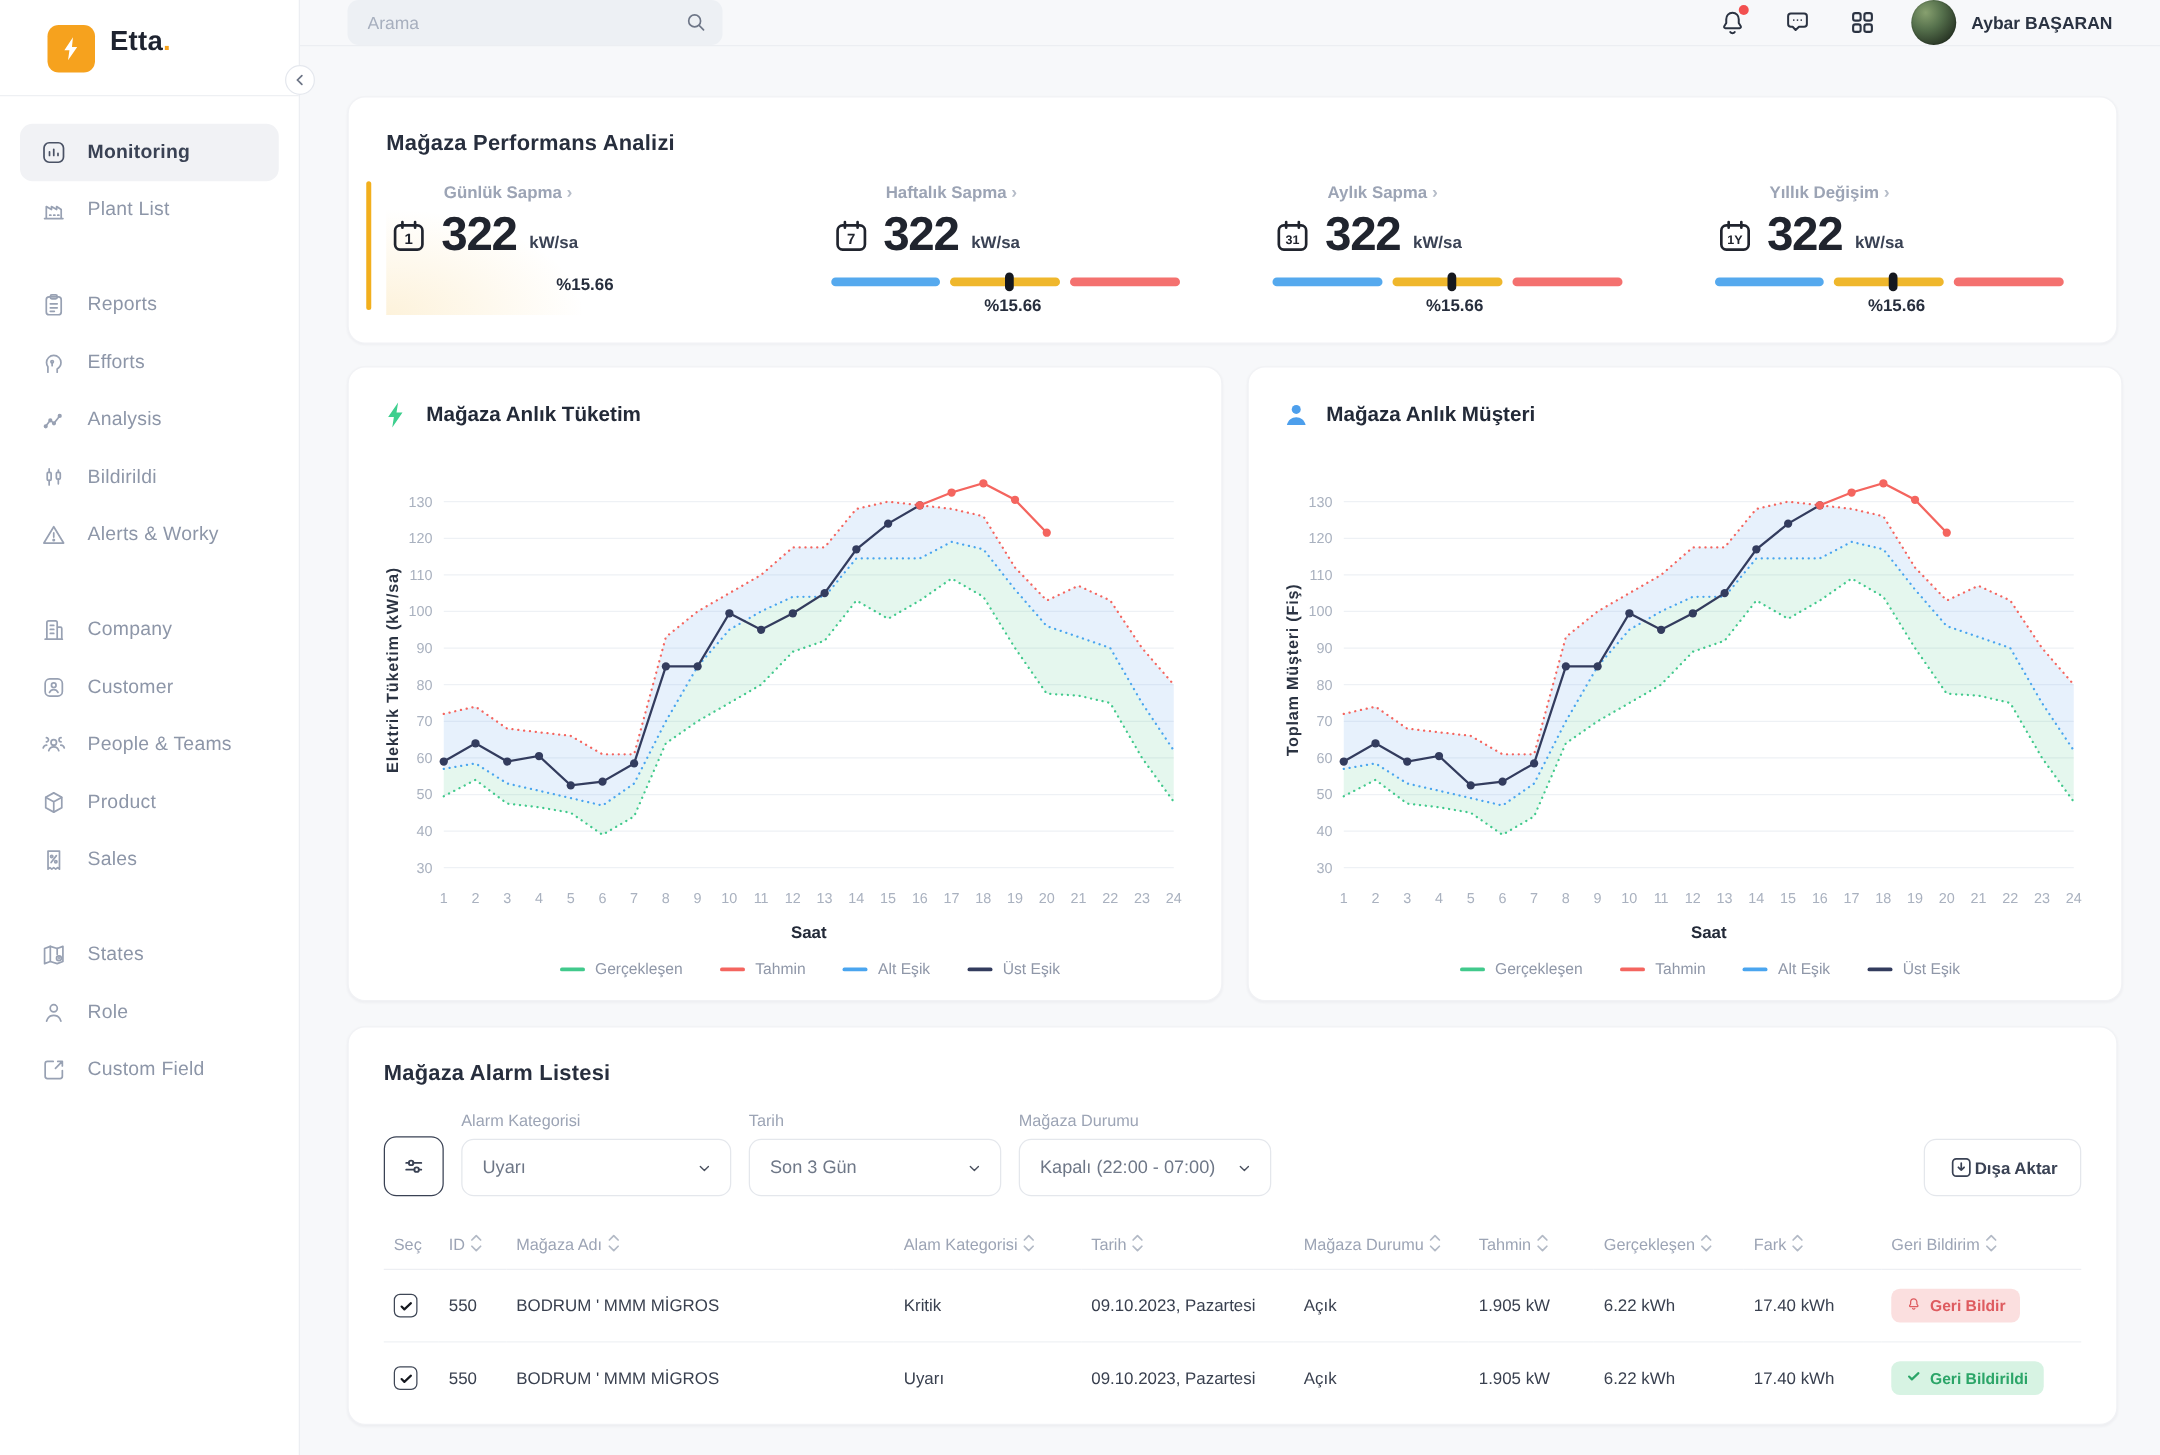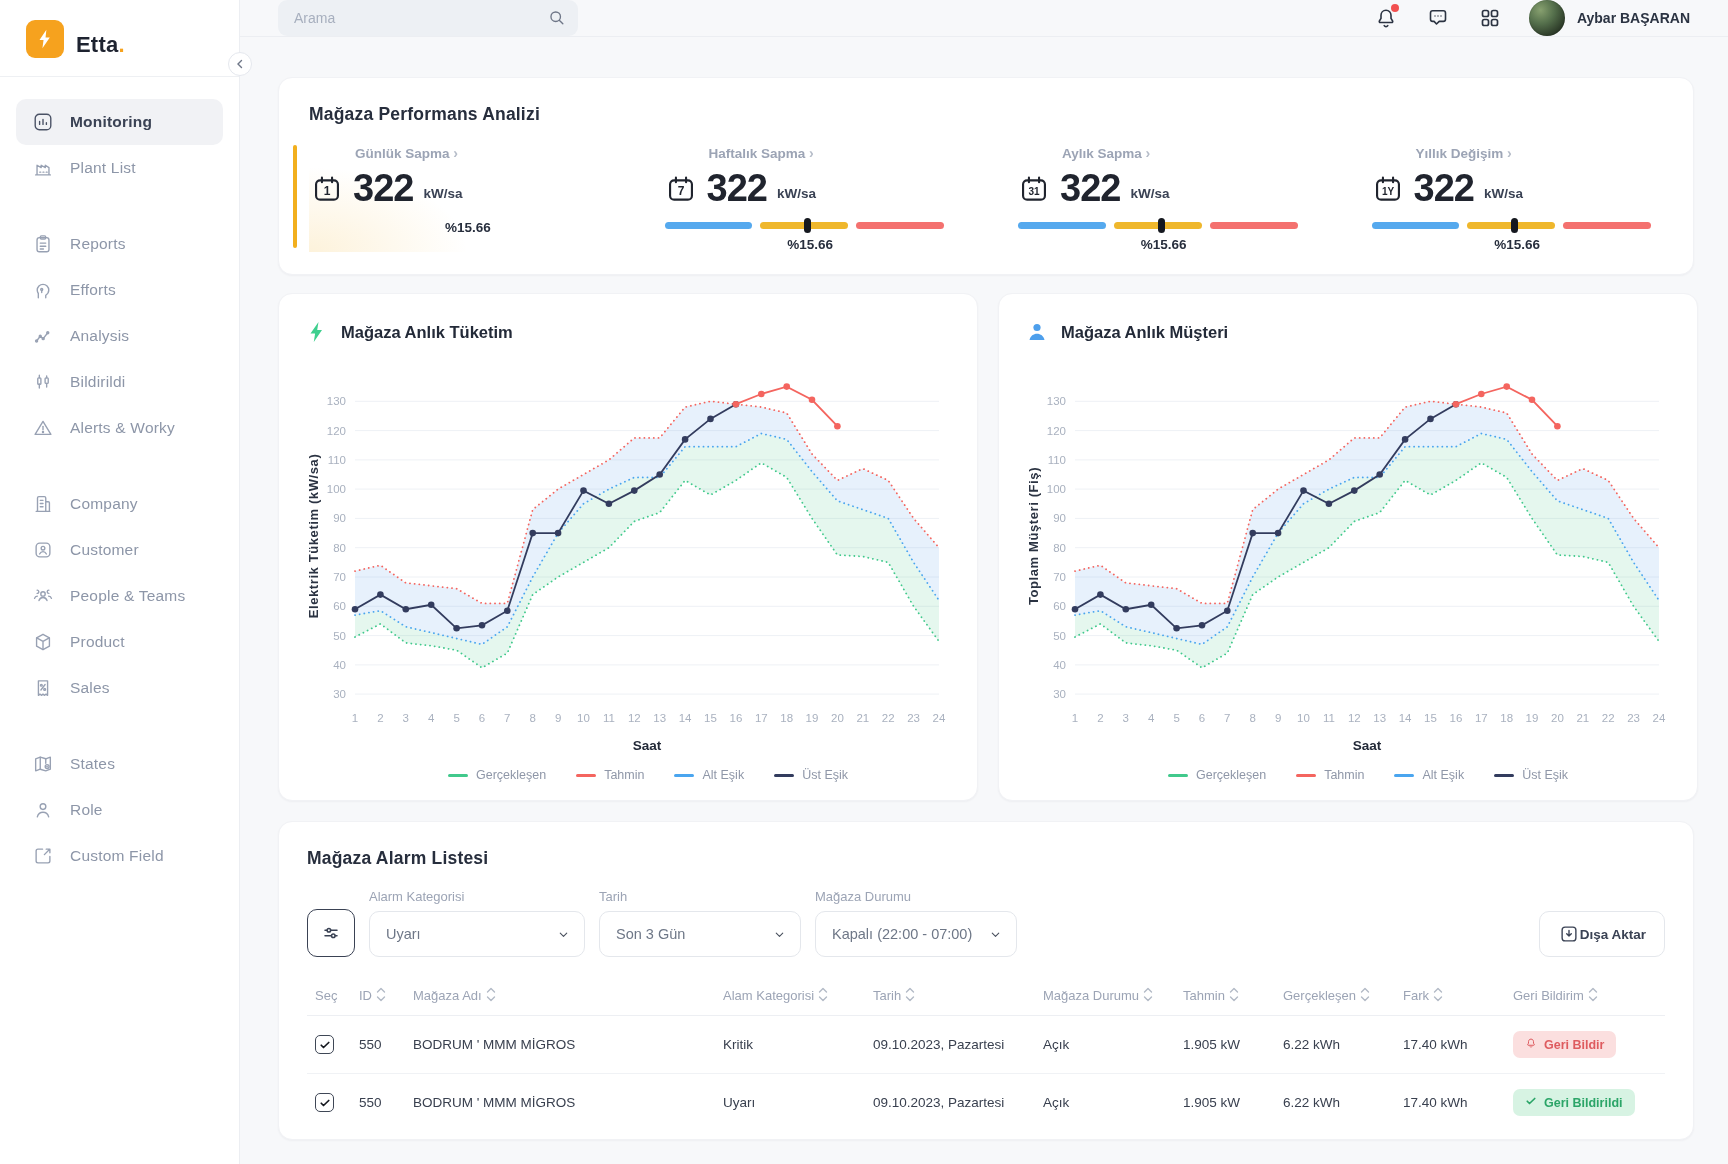--- a/index.html
+++ b/index.html
@@ -2,21 +2,21 @@
 <html><head>
 <meta charset="utf-8">
 <style>
   * { margin:0; padding:0; box-sizing:border-box; }
   html,body { width:1728px; height:1164px; overflow:hidden; }
   body { font-family:"Liberation Sans","DejaVu Sans",sans-serif; background:#F7F8FA; color:#2B3342; }
   .app { display:flex; width:100%; height:100%; }
 
   
   aside { width:240px; background:#fff; border-right:1px solid #ECEEF2; height:100%; position:relative; flex:0 0 240px; }
-  .logo-row { display:flex; align-items:flex-end; gap:12px; padding:20px 26px 18px; }
+  .logo-row { display:flex; align-items:flex-start; gap:12px; padding:20px 26px 18px;margin-left:12px; }
   .logo-mark { width:38px; height:38px; border-radius:9px; background:#F6A21E; display:flex; align-items:center; justify-content:center; }
   .logo-text { font-size:22px; font-weight:800; color:#1E2330; letter-spacing:.2px; }
   .logo-dot { color:#F6A21E; }
   .sb-divider { height:1px; background:#EEF0F3; margin:0; }
   nav { padding:22px 16px; }
   .nav-group { margin-bottom:30px; }
   .nav-item { display:flex; align-items:center; gap:16px; height:46px; padding:0 16px; border-radius:10px; color:#8D96A8; cursor:pointer; }
   .nav-item .nav-ico { display:flex; width:22px; height:22px; color:#98A1B3; }
   .nav-item.active { background:#F1F2F5; color:#3A4254; font-weight:700; }
   .nav-item.active .nav-ico { color:#4A5265; }

